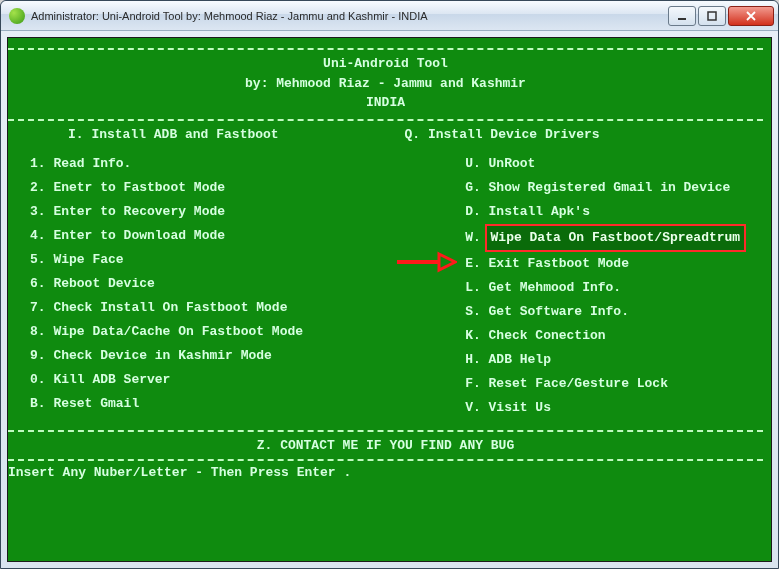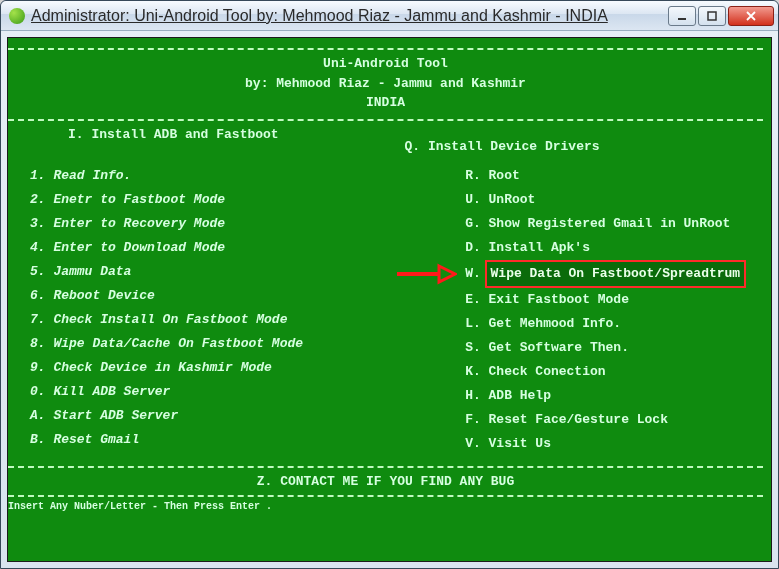--- a/index.html
+++ b/index.html
@@ -29,26 +29,25 @@
       border-radius: 6px 6px 0 0;
     }
     .title-icon {
       width: 16px; height: 16px;
       background: radial-gradient(circle at 30% 30%, #a4e24a, #3a9a16);
       border-radius: 50%;
       margin-right: 6px;
       flex-shrink: 0;
     }
     .title-text {
-      font-size: 16px;
+      font-size: 11px;
       color: #2a2a2a;
       white-space: nowrap;
       overflow: hidden;
       flex: 1;
-      text-decoration: underline;
     }
     .win-buttons { display: flex; gap: 2px; margin-left: auto; }
     .win-btn {
       height: 20px;
       border: 1px solid #6a7a8a;
       border-radius: 3px;
       display: flex; align-items: center; justify-content: center;
       font-size: 11px;
       color: #333;
     }
@@ -72,46 +71,46 @@
       border-top: 2px dashed #bffabf;
       margin: 4px 0;
     }
     .header-block { text-align: center; line-height: 1.5; margin: 4px 0 6px 0; }
     .section-heads {
       display: flex;
       margin: 6px 0 10px 0;
       padding: 0 60px 0 60px;
     }
     .section-heads .h-left { flex: 0 0 53%; }
-    .section-heads .h-right { flex: 1; margin-top: 12px; }
+    .section-heads .h-right { flex: 1; }
     .menu-cols {
       display: flex;
       gap: 10px;
       padding: 0 0 0 22px;
       line-height: 1.85;
     }
-    .col-left { flex: 0 0 58%; font-style: italic; }
+    .col-left { flex: 0 0 58%; }
     .col-right { flex: 1; position: relative; }
     .menu-item { white-space: nowrap; }
     .menu-item .mkey { }
     .highlighted {
       display: inline-block;
       background: #0a6b0a;
       border: 2px solid #ff2a2a;
       color: #eaffea;
       padding: 0 4px;
       margin-left: -4px;
     }
     .arrow {
       position: absolute;
       left: -70px;
       top: 99px;
     }
     .footer-line { text-align: center; margin: 6px 0; }
-    .prompt { font-size: 10px; margin-top: 2px; }
+    .prompt { font-size: 13px; margin-top: 2px; }
   </style>
 </head>
 <body>
 
 <div class="window">
   <div class="titlebar">
     <div class="title-icon"></div>
     <div class="title-text">Administrator:  Uni-Android Tool by: Mehmood Riaz - Jammu and Kashmir - INDIA</div>
     <div class="win-buttons">
       <div class="win-btn min">
@@ -145,43 +144,41 @@
       <div class="h-left">I. Install ADB and Fastboot</div>
       <div class="h-right">Q. Install Device Drivers</div>
     </div>
 
     <div class="menu-cols">
       <div class="col-left" id="col-left">
           <div class="menu-item"><span class="mkey">1. </span><span>Read Info.</span></div>
           <div class="menu-item"><span class="mkey">2. </span><span>Enetr to Fastboot Mode</span></div>
           <div class="menu-item"><span class="mkey">3. </span><span>Enter to Recovery Mode</span></div>
           <div class="menu-item"><span class="mkey">4. </span><span>Enter to Download Mode</span></div>
-          <div class="menu-item"><span class="mkey">5. </span><span>Jammu Data</span></div>
+          <div class="menu-item"><span class="mkey">5. </span><span>Wipe Face</span></div>
           <div class="menu-item"><span class="mkey">6. </span><span>Reboot Device</span></div>
           <div class="menu-item"><span class="mkey">7. </span><span>Check Install On Fastboot Mode</span></div>
           <div class="menu-item"><span class="mkey">8. </span><span>Wipe Data/Cache On Fastboot Mode</span></div>
           <div class="menu-item"><span class="mkey">9. </span><span>Check Device in Kashmir Mode</span></div>
           <div class="menu-item"><span class="mkey">0. </span><span>Kill ADB Server</span></div>
-          <div class="menu-item"><span class="mkey">A. </span><span>Start ADB Server</span></div>
           <div class="menu-item"><span class="mkey">B. </span><span>Reset Gmail</span></div>
         </div>
       <div class="col-right" id="col-right">
         <svg class="arrow" width="62" height="22">
           <defs></defs>
           <line x1="2" y1="11" x2="44" y2="11" stroke="#ff1a1a" stroke-width="4"></line>
           <polygon points="44,3 60,11 44,19" fill="none" stroke="#ff1a1a" stroke-width="3"></polygon>
         </svg>
-      <div class="menu-item"><span class="mkey">R. </span><span>Root</span></div>
           <div class="menu-item"><span class="mkey">U. </span><span>UnRoot</span></div>
-          <div class="menu-item"><span class="mkey">G. </span><span>Show Registered Gmail in UnRoot</span></div>
+          <div class="menu-item"><span class="mkey">G. </span><span>Show Registered Gmail in Device</span></div>
           <div class="menu-item"><span class="mkey">D. </span><span>Install Apk's</span></div>
           <div class="menu-item"><span class="mkey">W. </span><span class="highlighted">Wipe Data On Fastboot/Spreadtrum</span></div>
           <div class="menu-item"><span class="mkey">E. </span><span>Exit Fastboot Mode</span></div>
           <div class="menu-item"><span class="mkey">L. </span><span>Get Mehmood Info.</span></div>
-          <div class="menu-item"><span class="mkey">S. </span><span>Get Software Then.</span></div>
+          <div class="menu-item"><span class="mkey">S. </span><span>Get Software Info.</span></div>
           <div class="menu-item"><span class="mkey">K. </span><span>Check Conection</span></div>
           <div class="menu-item"><span class="mkey">H. </span><span>ADB Help</span></div>
           <div class="menu-item"><span class="mkey">F. </span><span>Reset Face/Gesture Lock</span></div>
           <div class="menu-item"><span class="mkey">V. </span><span>Visit Us</span></div>
         </div>
     </div>
 
     <hr class="hr-dashed" style="margin-top:10px">
     <div class="footer-line">Z. CONTACT ME IF YOU FIND ANY BUG</div>
     <hr class="hr-dashed">

